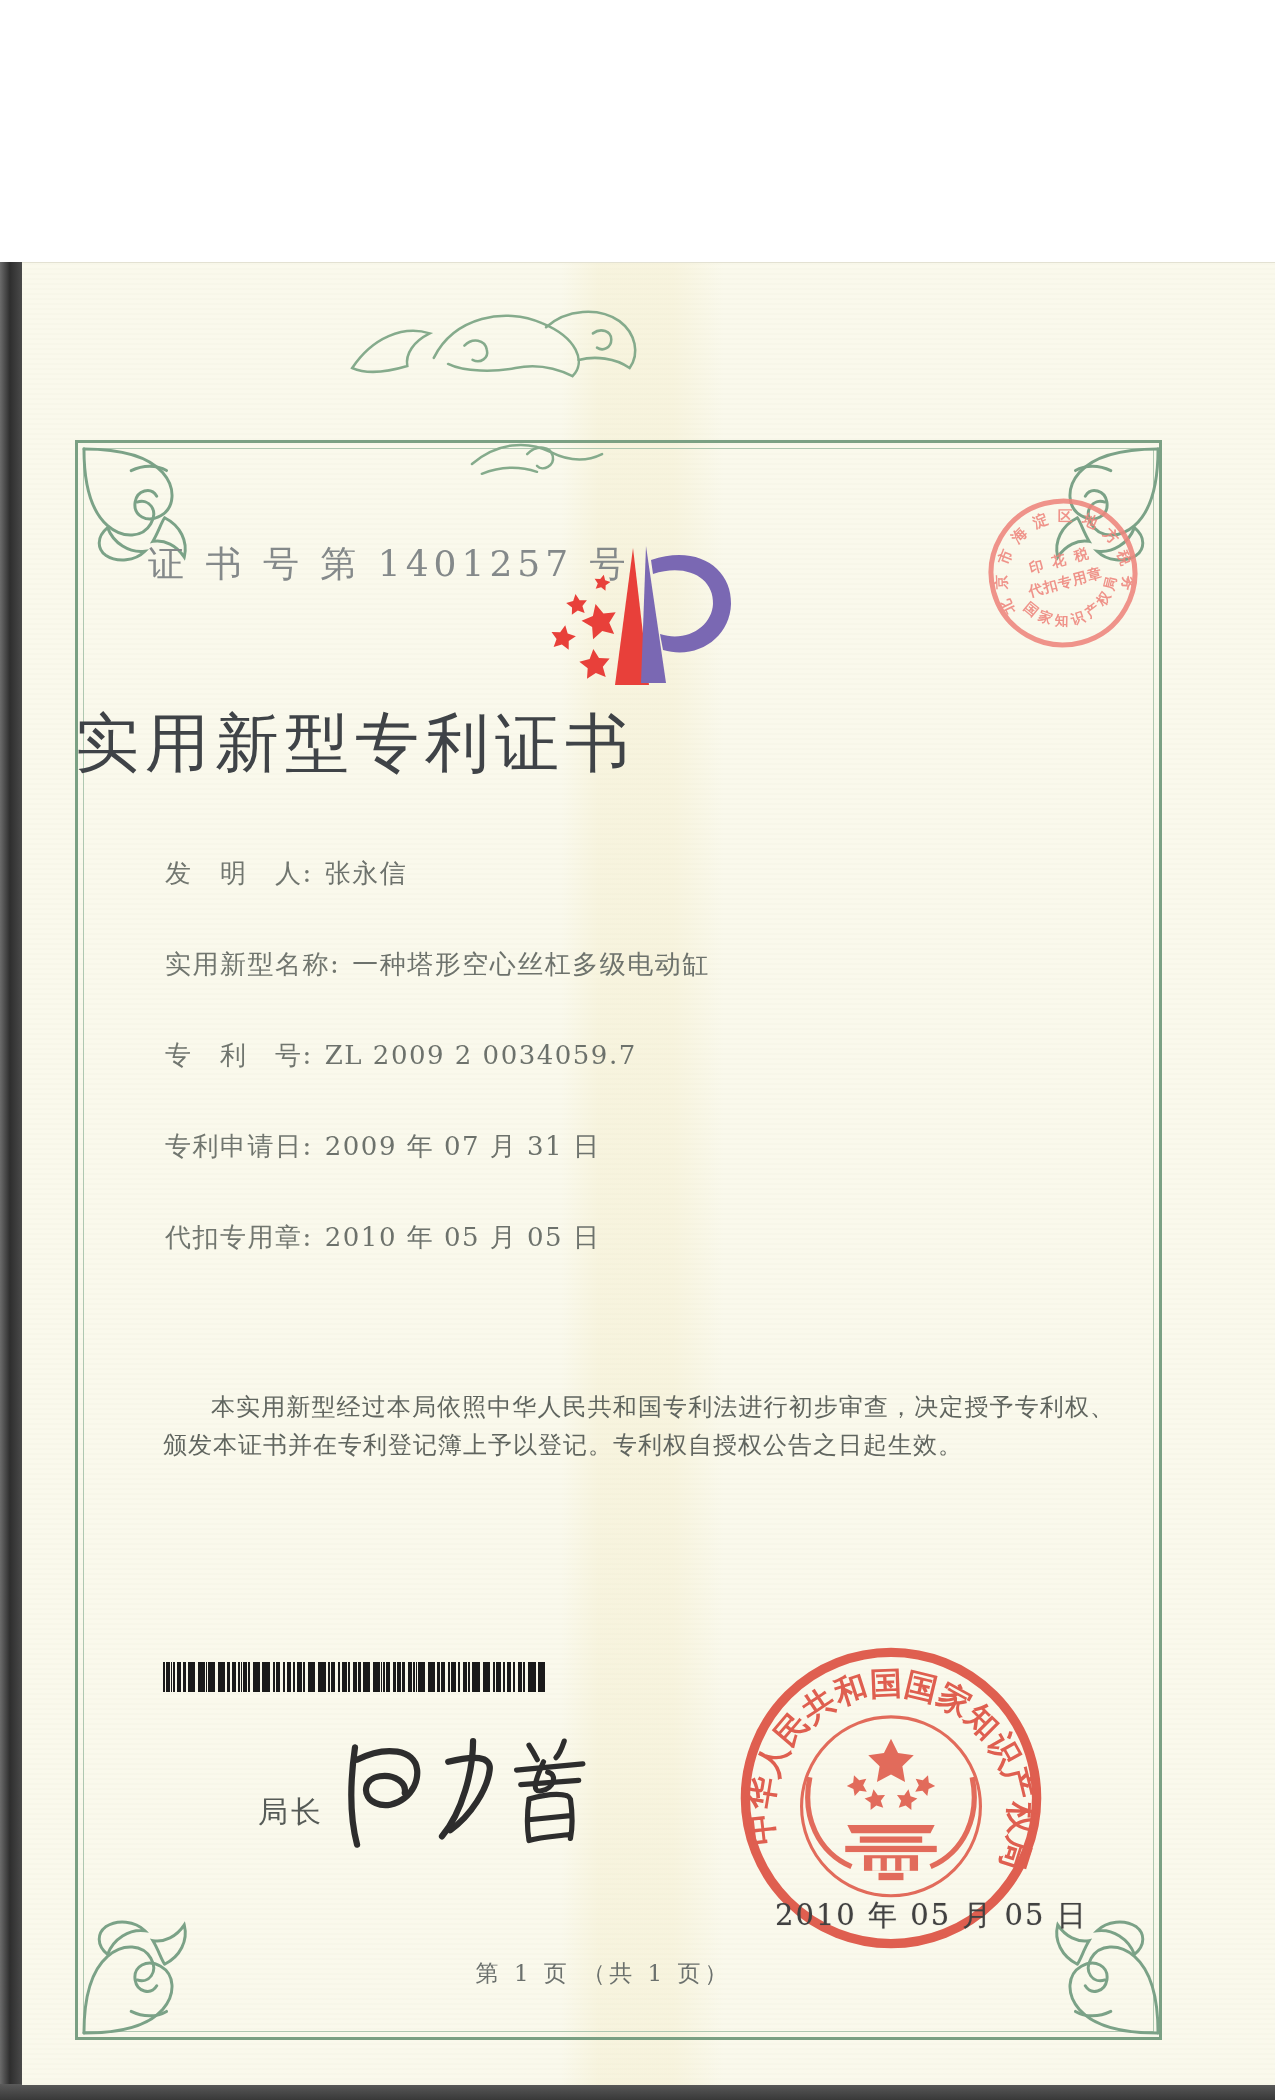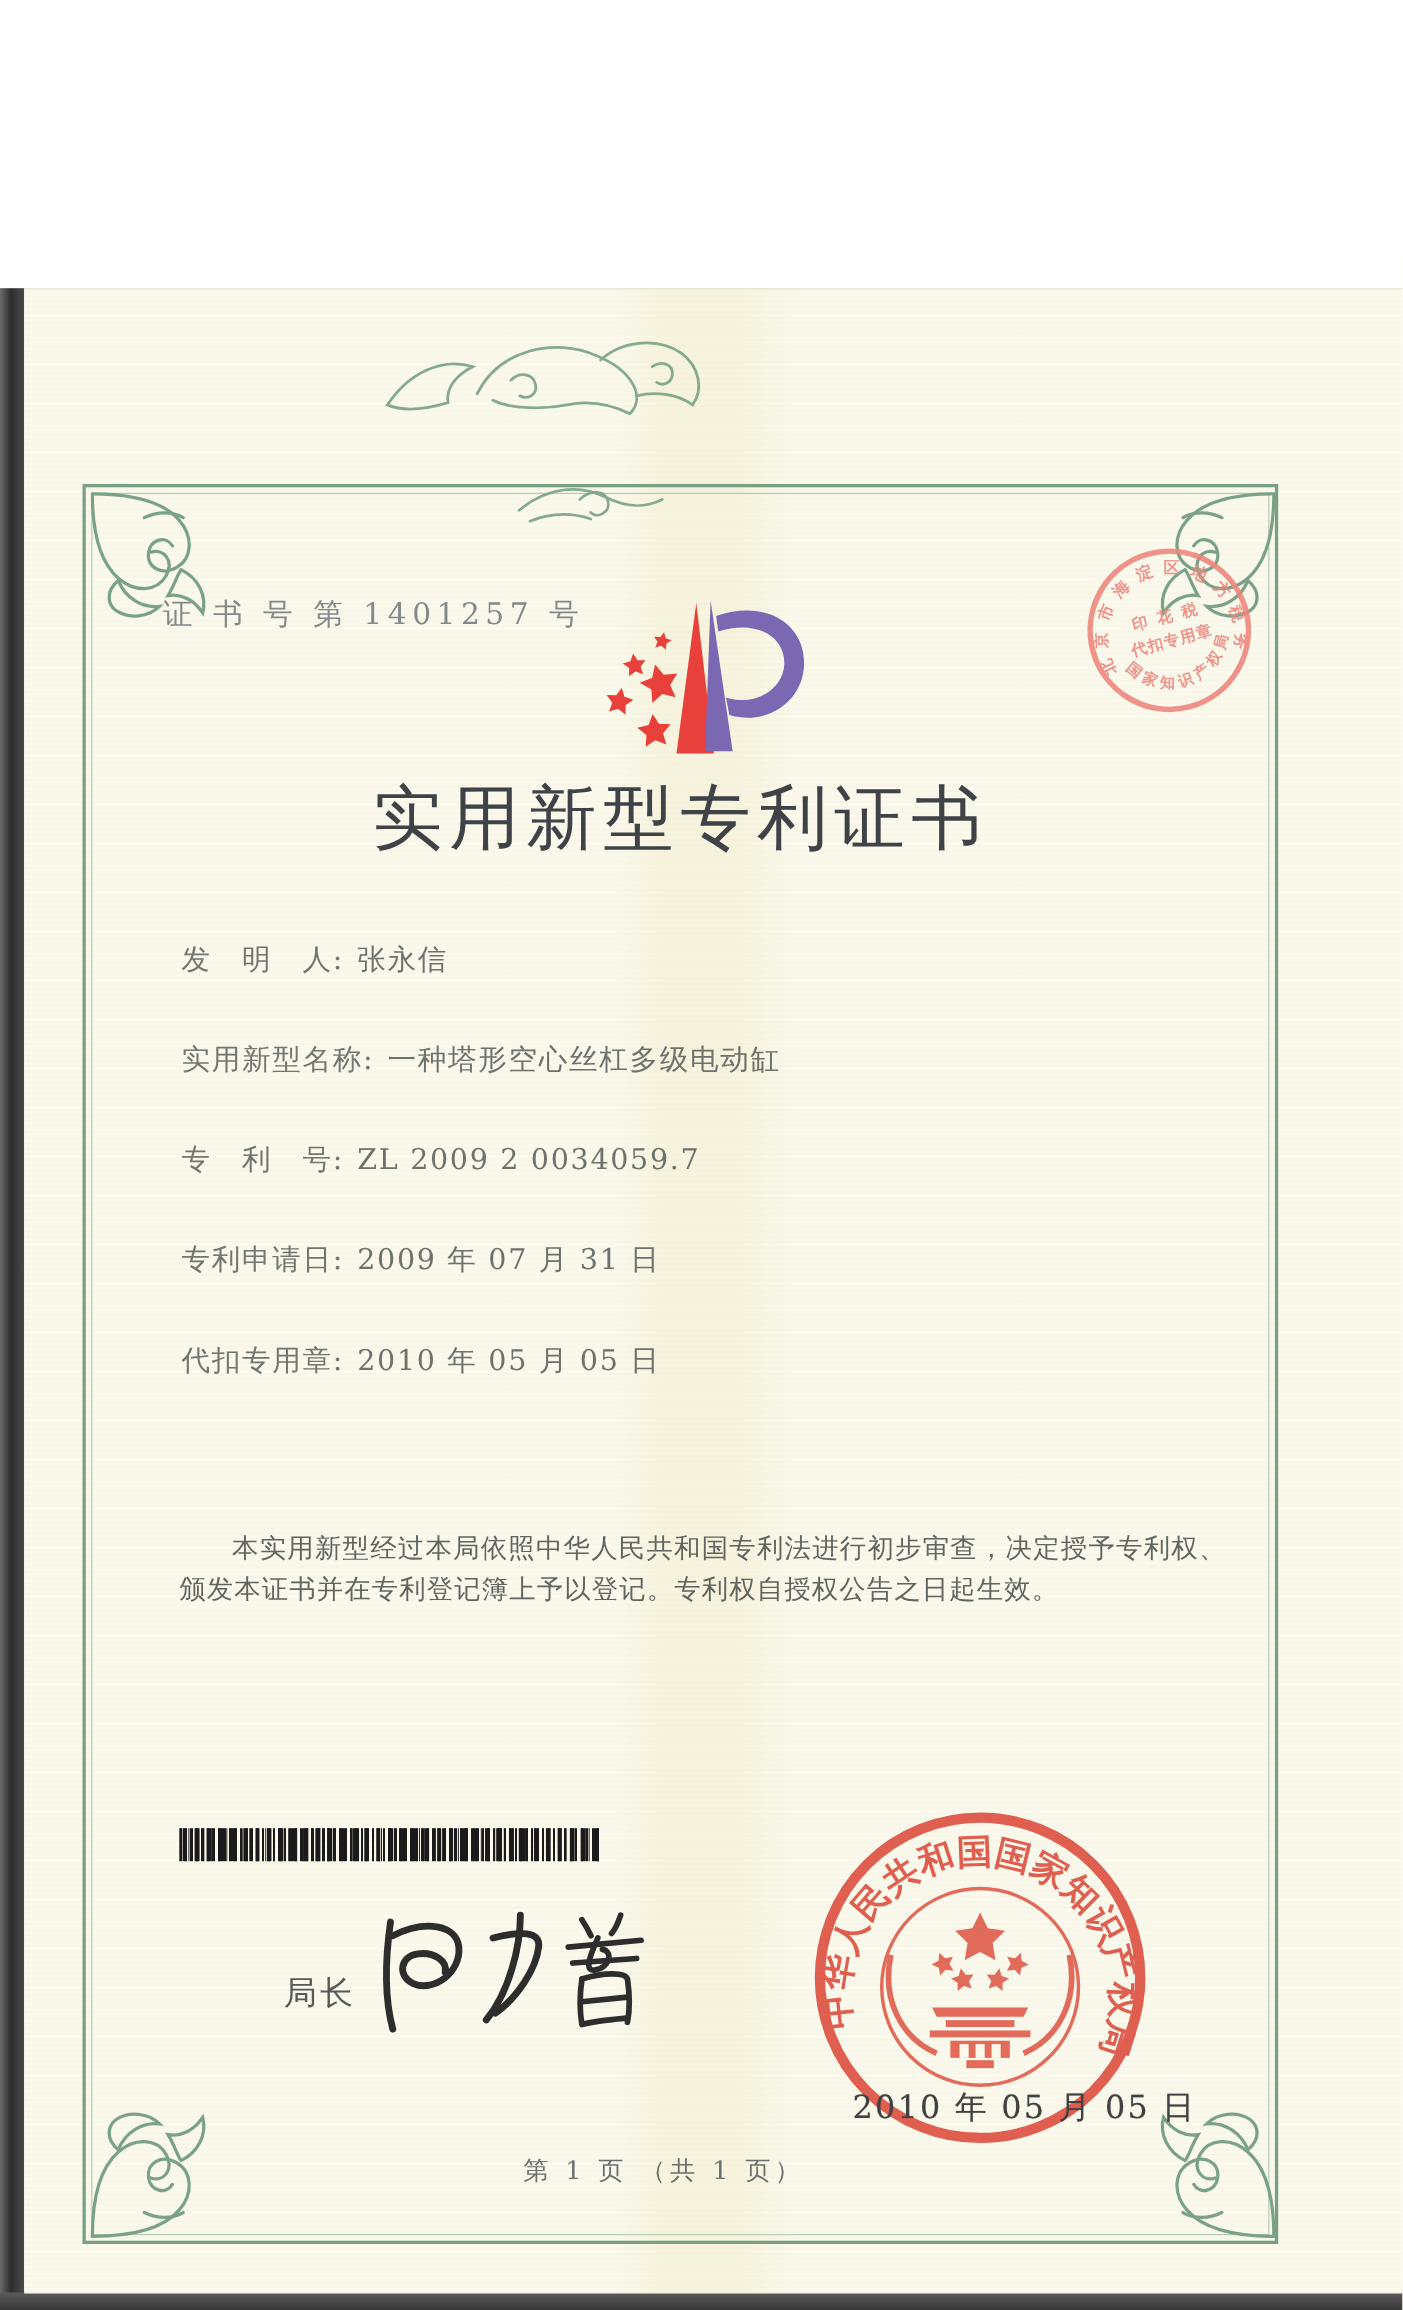--- a/index.html
+++ b/index.html
@@ -44,25 +44,25 @@
   .corner{width:118px;height:118px;color:#7ba287;}
   .corner.tl{left:82px;top:447px;transform:scale(-1,-1);}
   .corner.tr{left:1042px;top:447px;transform:scaleY(-1);}
   .corner.bl{left:82px;top:1917px;transform:scaleX(-1);}
   .corner.br{left:1042px;top:1917px;}
   .top-ornament{left:342px;top:296px;width:306px;height:88px;}
   .line-ornament{left:468px;top:430px;width:138px;height:60px;}
 
   
   .cert-no{
-    left:148px;top:540px;font-size:27px;color:#84898a;letter-spacing:5px;
+    left:148px;top:540px;font-size:36px;color:#84898a;letter-spacing:5px;
   }
   .logo{left:545px;top:520px;width:232px;height:178px;}
   .title{
-    left:75px;top:700px;width:1087px;text-align:center;
+    left:75px;top:700px;width:1087px;text-align:left;
     font-size:64px;color:#3f4347;letter-spacing:6px;font-weight:500;
   }
 
   
   .fields{left:165px;top:856px;width:960px;}
   .field-row{height:34px;line-height:34px;margin-bottom:57px;
     font-size:26px;color:#71766f;letter-spacing:1.5px;white-space:nowrap;}
   .field-row .val{margin-left:12px;color:#6d726c;}
 
   

